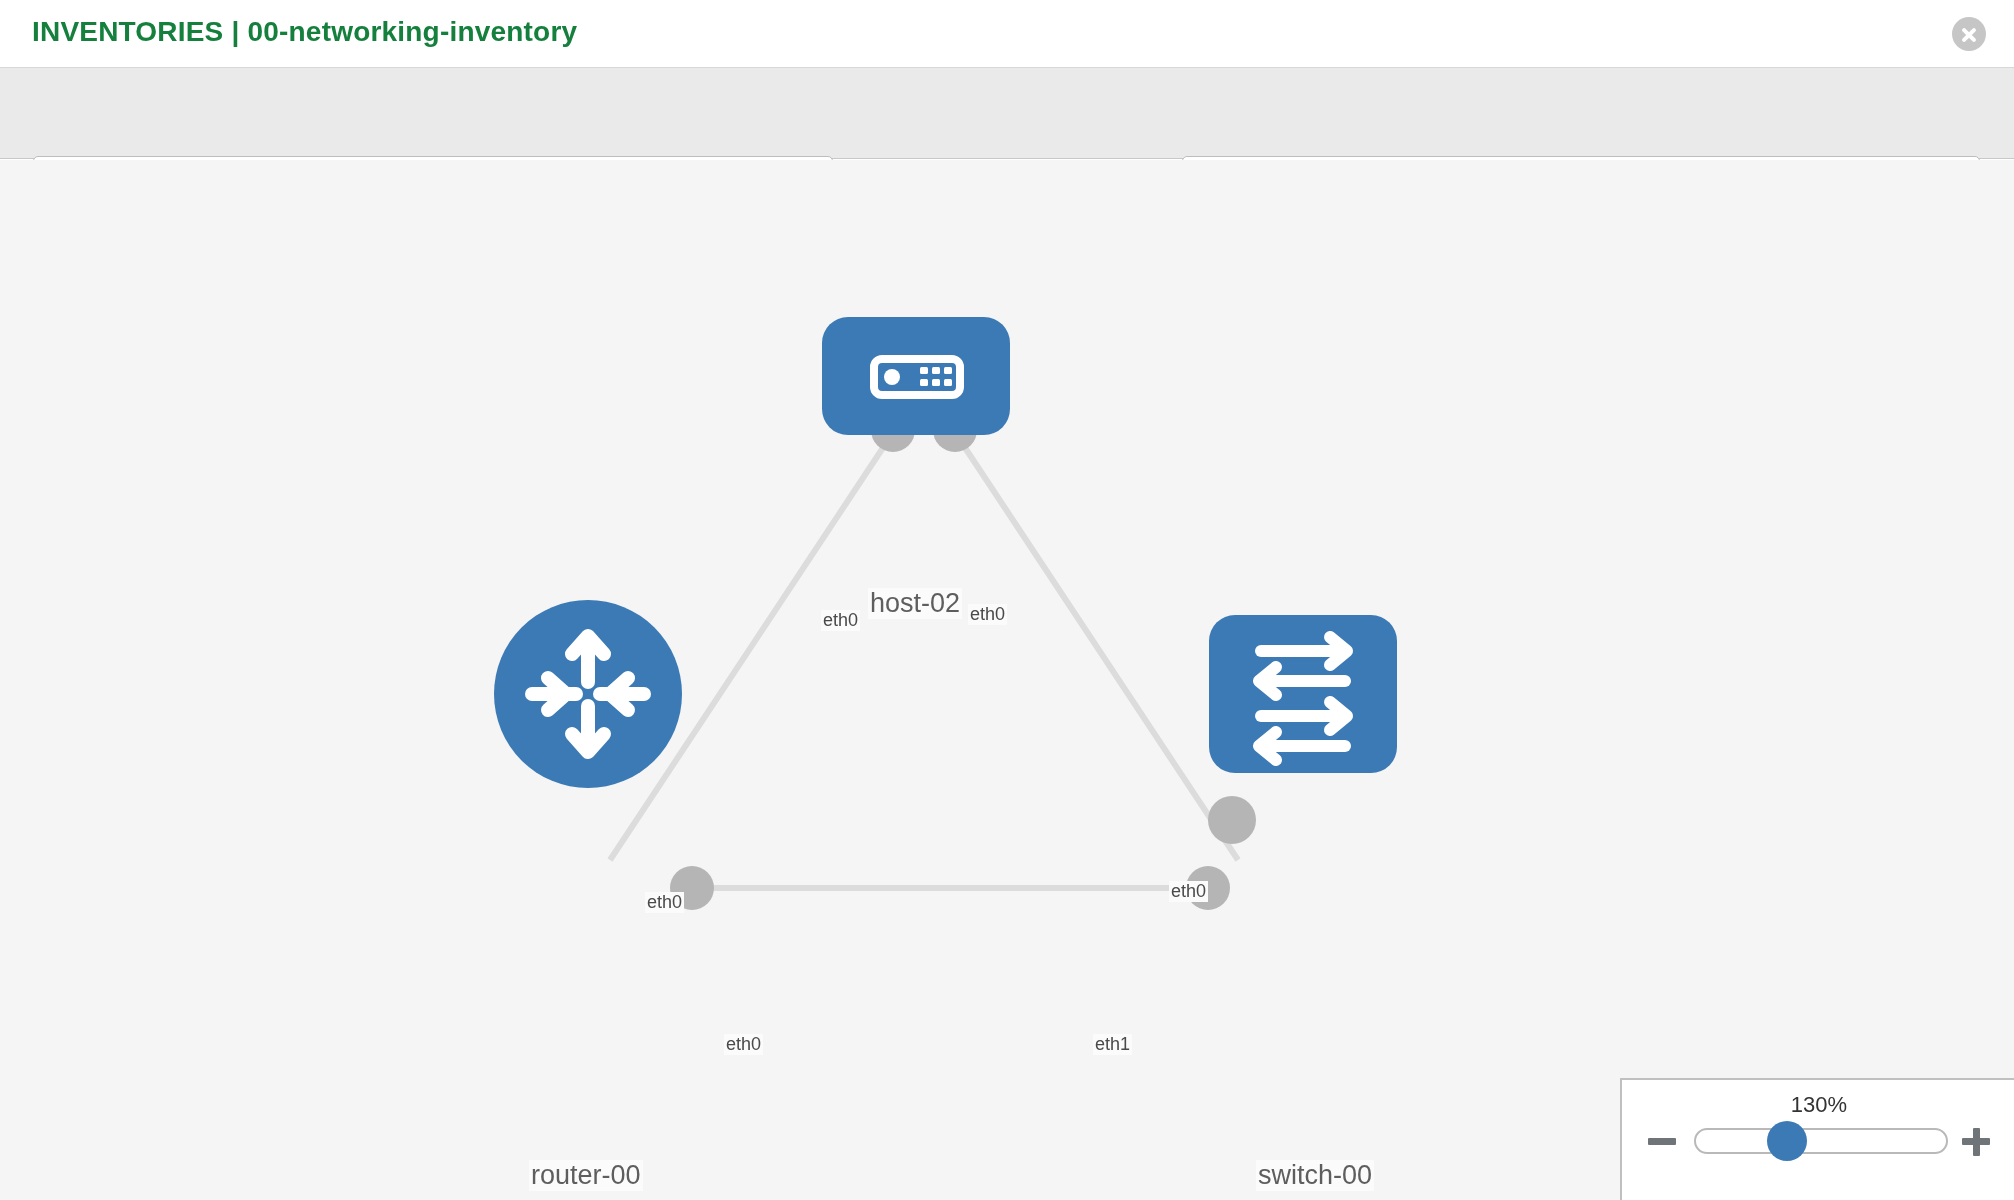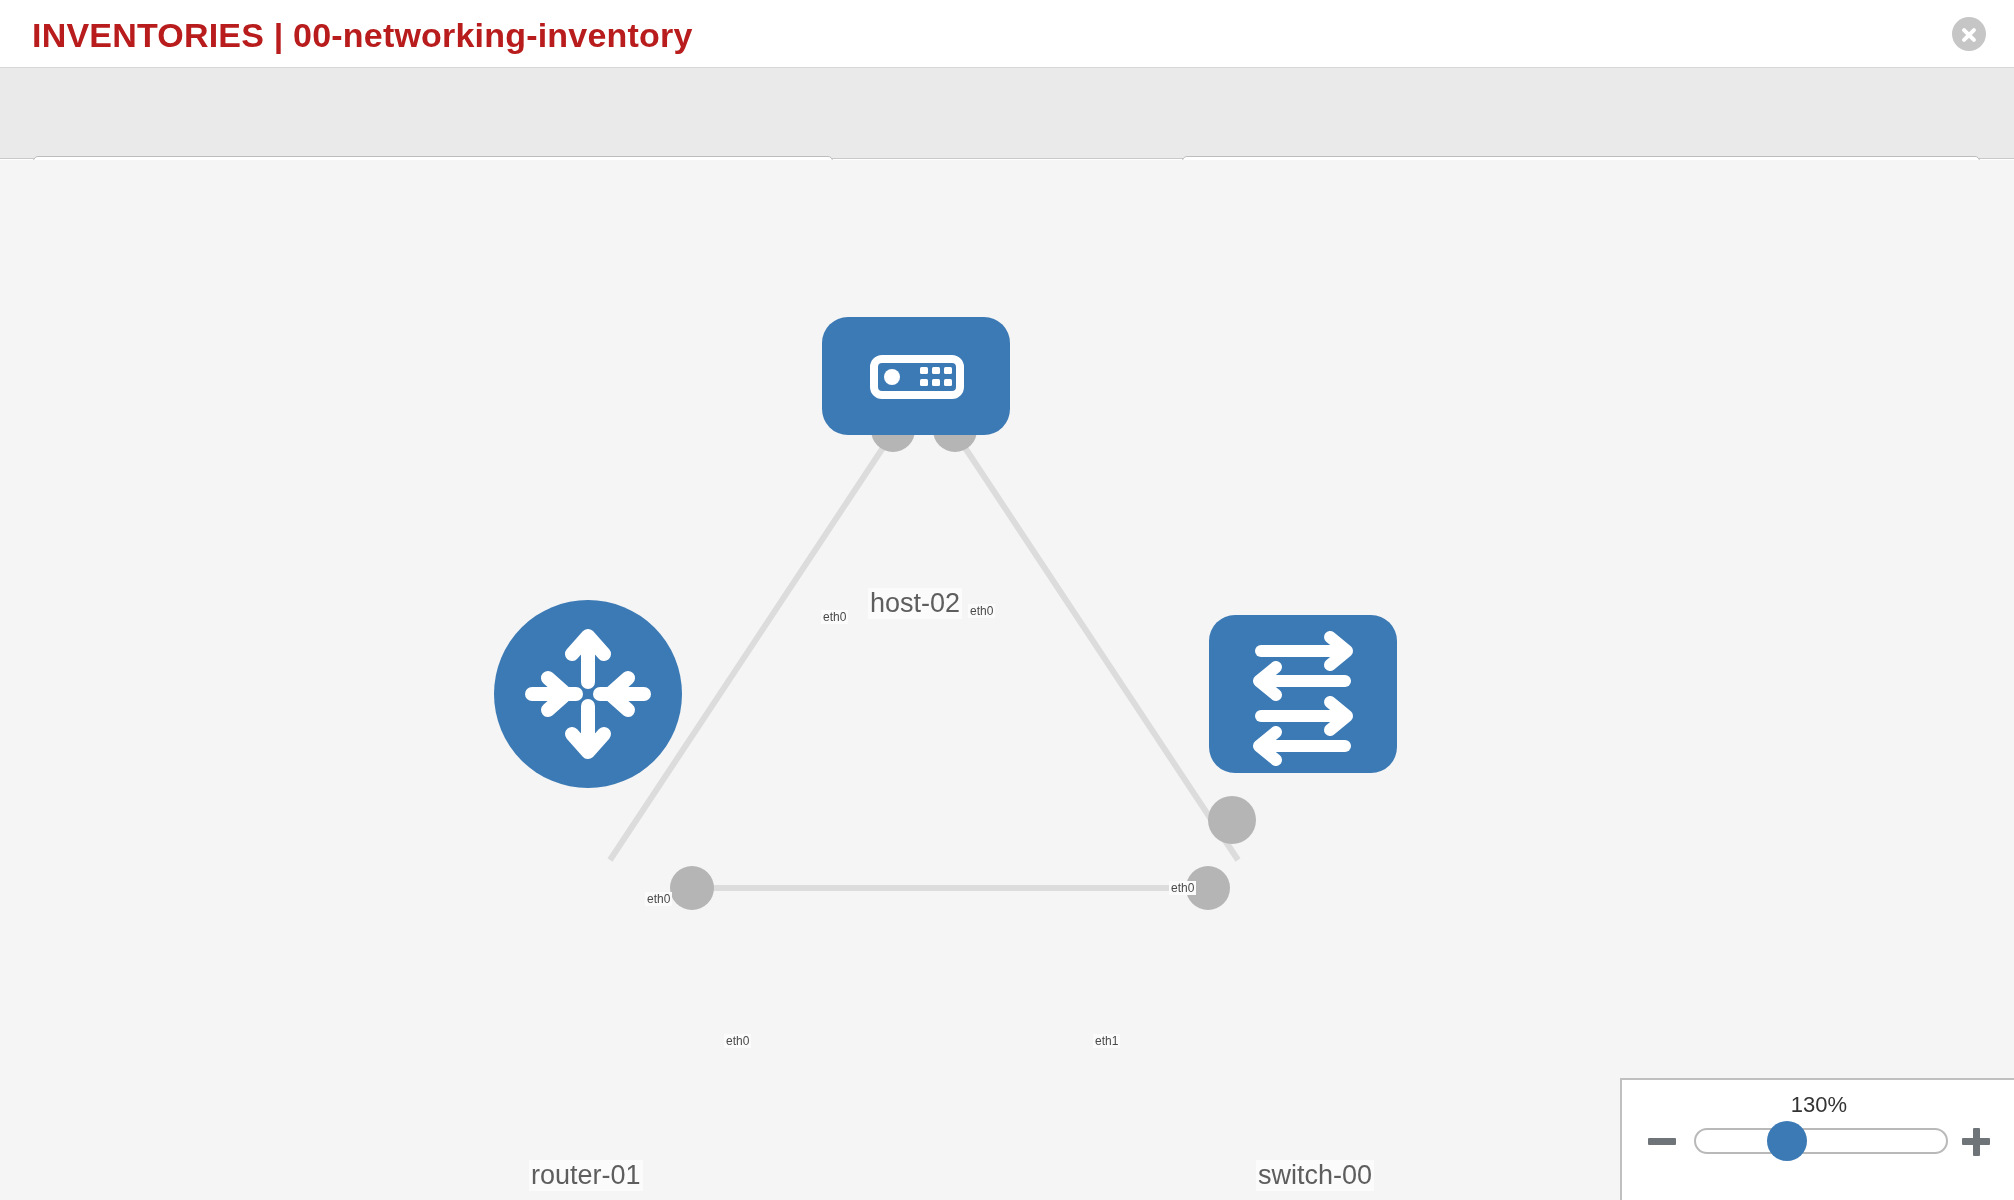--- a/index.html
+++ b/index.html
@@ -13,22 +13,22 @@
 
   
   .header {
     position: absolute; left: 0; top: 0;
     width: 2014px; height: 68px;
     background: #ffffff;
     border-bottom: 1px solid #d7d7d7;
   }
   .page-title {
     position: absolute; left: 32px; top: 16px;
-    font-size: 34px; font-weight: bold;
-    color: #b91c1c; letter-spacing: 0.2px;
+    font-size: 28px; font-weight: bold;
+    color: #15803d; letter-spacing: 0.2px;
     white-space: nowrap;
   }
   .close-btn {
     position: absolute; right: 28px; top: 17px;
     width: 34px; height: 34px; border-radius: 50%;
     background: #c6c6c6;
     cursor: pointer;
   }
   .close-btn::before, .close-btn::after {
     content: ""; position: absolute;
@@ -89,21 +89,21 @@
 
   .node-label {
     position: absolute;
     font-size: 27px; color: #5e5e5e;
     background: #fbfbfb;
     white-space: nowrap;
     padding: 0 2px;
   }
   .iface-label {
     position: absolute;
-    font-size: 12px; color: #4a4a4a;
+    font-size: 18px; color: #4a4a4a;
     background: #fbfbfb;
     white-space: nowrap;
     padding: 0 2px;
   }
 
   
   .zoom-panel {
     position: absolute; left: 1620px; top: 1078px;
     width: 394px; height: 122px;
     background: #ffffff;
@@ -241,21 +241,21 @@
           <polyline points="1276,507 1259,521 1276,535"></polyline>
           <line x1="1261" y1="556" x2="1345" y2="556"></line>
           <polyline points="1330,542 1347,556 1330,570"></polyline>
           <line x1="1345" y1="586" x2="1261" y2="586"></line>
           <polyline points="1276,572 1259,586 1276,600"></polyline>
         </g>
       </g>
     </svg>
 
     <div class="node-label" style="left:868px; top:428px;">host-02</div>
-    <div class="node-label" style="left:529px; top:1000px;">router-01</div>
+    <div class="node-label" style="left:529px; top:1000px;">router-00</div>
     <div class="node-label" style="left:1243px; top:1000px;margin-left:13px;">switch-00</div>
 
     <div class="iface-label" style="left:821px; top:450px;">eth0</div>
     <div class="iface-label" style="left:968px; top:444px;">eth0</div>
     <div class="iface-label" style="left:645px; top:732px;">eth0</div>
     <div class="iface-label" style="left:1169px; top:721px;">eth0</div>
     <div class="iface-label" style="left:724px; top:874px;">eth0</div>
     <div class="iface-label" style="left:1100px; top:874px;">etl</div>
     <div class="iface-label" style="left:1093px; top:874px;">eth1</div>
 

